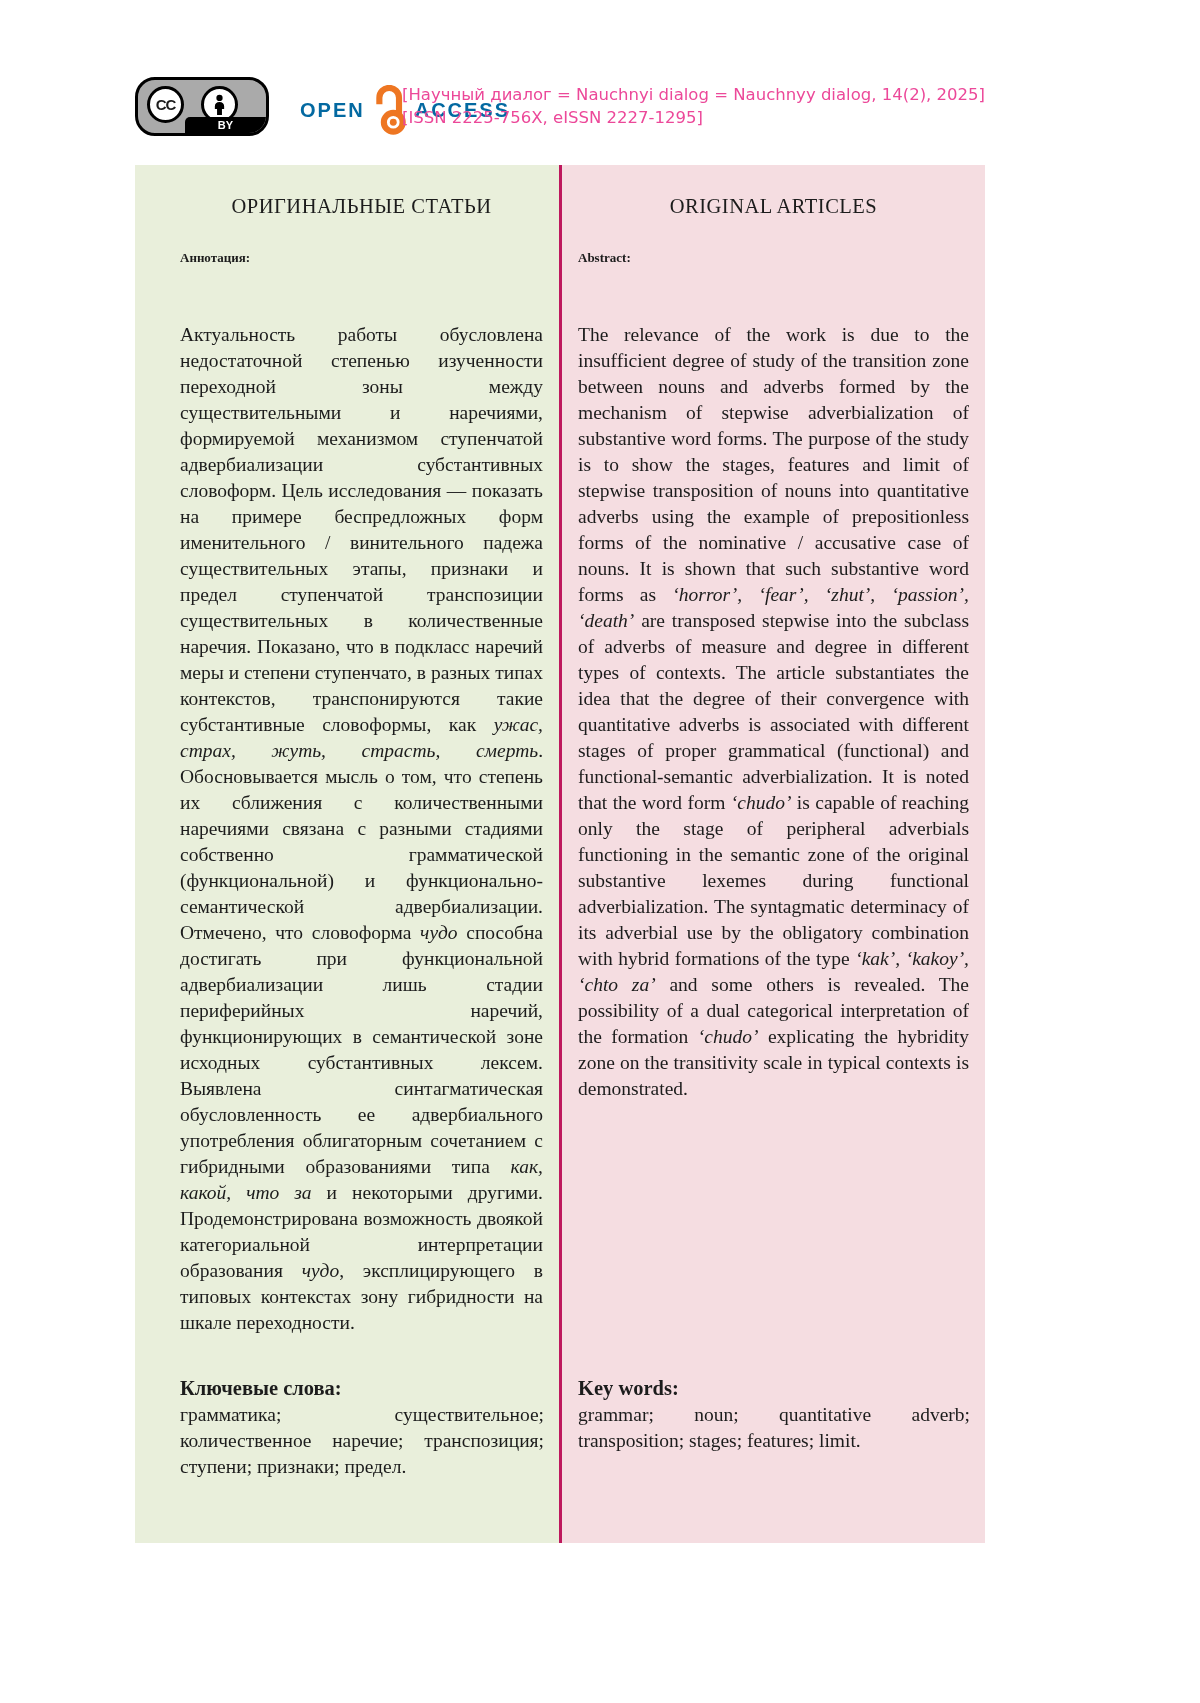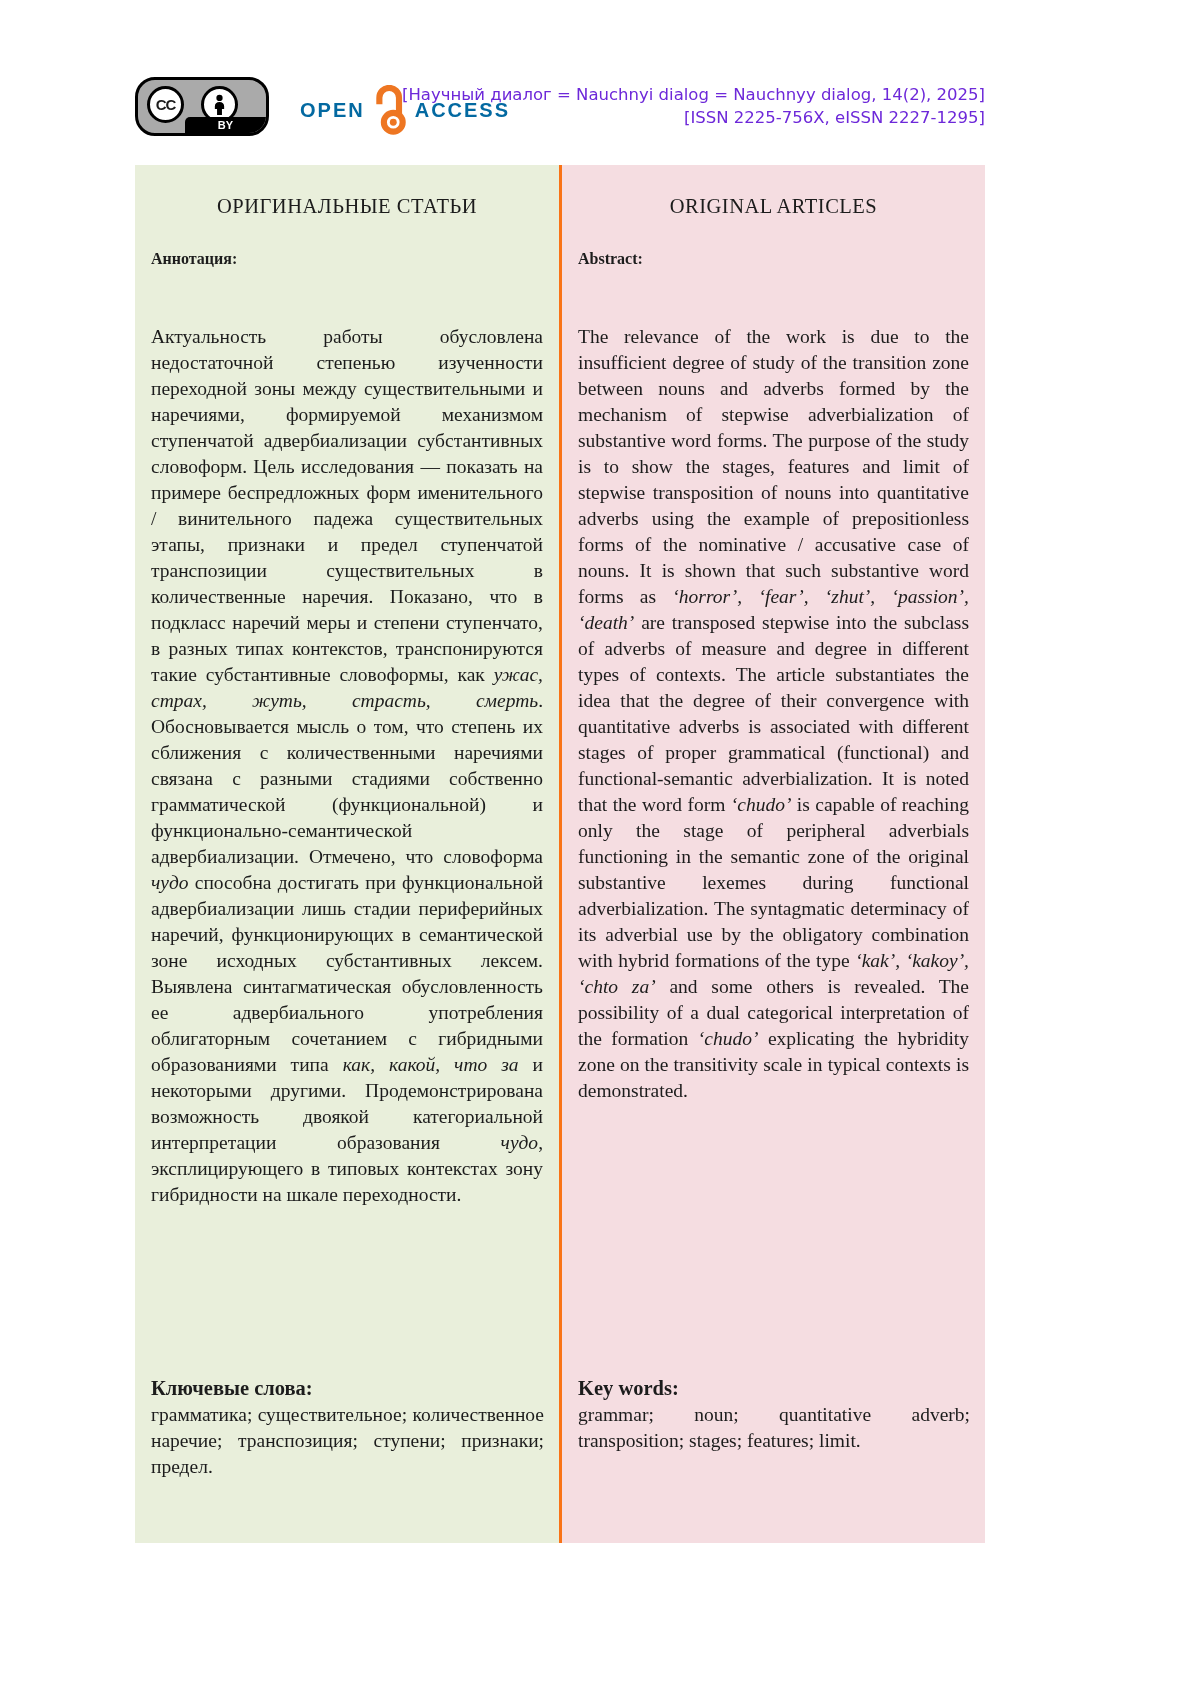--- a/index.html
+++ b/index.html
@@ -34,37 +34,37 @@
 
   .open-access {
     position:absolute; left:165px; top:12px; height:48px;
     display:flex; align-items:center; gap:7px;
     font-family:"Liberation Sans", sans-serif; font-weight:bold;
     font-size:20px; letter-spacing:2px; color:#0369a1;
   }
   .open-lock { display:block; }
 
   .citation {
-    position:absolute; right:0; top:9px; text-align:right;
+    position:absolute; right:0; top:9px; text-align:left;
     font-family:"DejaVu Sans", sans-serif; font-size:16.5px; line-height:23px;
-    color:#6d28d9; white-space:nowrap;
+    color:#ec4899; white-space:nowrap;
   }
 
   
   .panel { position:absolute; top:165px; height:1378px; box-sizing:border-box; }
-  .panel.left  { left:135px; width:424px; background:var(--left-bg,  #e9efdb); }
-  .panel.right { left:559px; width:426px; background:var(--right-bg, #f5dde1); border-left:3px solid #f97316; }
+  .panel.left  { left:135px; width:424px; background:var(--left-bg,  #e9efdb);padding-left:29px; }
+  .panel.right { left:559px; width:426px; background:var(--right-bg, #f5dde1); border-left:3px solid #be185d; }
 
   .panel-inner { position:relative; height:100%; padding:0 16px; box-sizing:border-box; }
 
   .col-title {
     margin:0; padding-top:30px; text-align:center;
     font-size:20.5px; font-weight:normal; letter-spacing:0.5px;
   }
-  .sec-label { margin:32px 0 0 0; font-weight:bold; font-size:16px; }
+  .sec-label { margin:32px 0 0 0; font-weight:bold; font-size:13px; }
   .abstract {
     margin:56px 0 3px 0; font-size:19.5px; line-height:26px; text-align:justify;
     hyphens:auto; -webkit-hyphens:auto;
   }
   .abstract em { font-style:italic; }
 
   .keywords { position:absolute; top:1212px; left:16px; right:15px; }
   .kw-label { font-weight:bold; font-size:20.5px; margin:0; }
   .kw-text  { margin:2px 0 0 0; font-size:19.5px; line-height:26px; text-align:justify; hyphens:auto; -webkit-hyphens:auto; }
 

